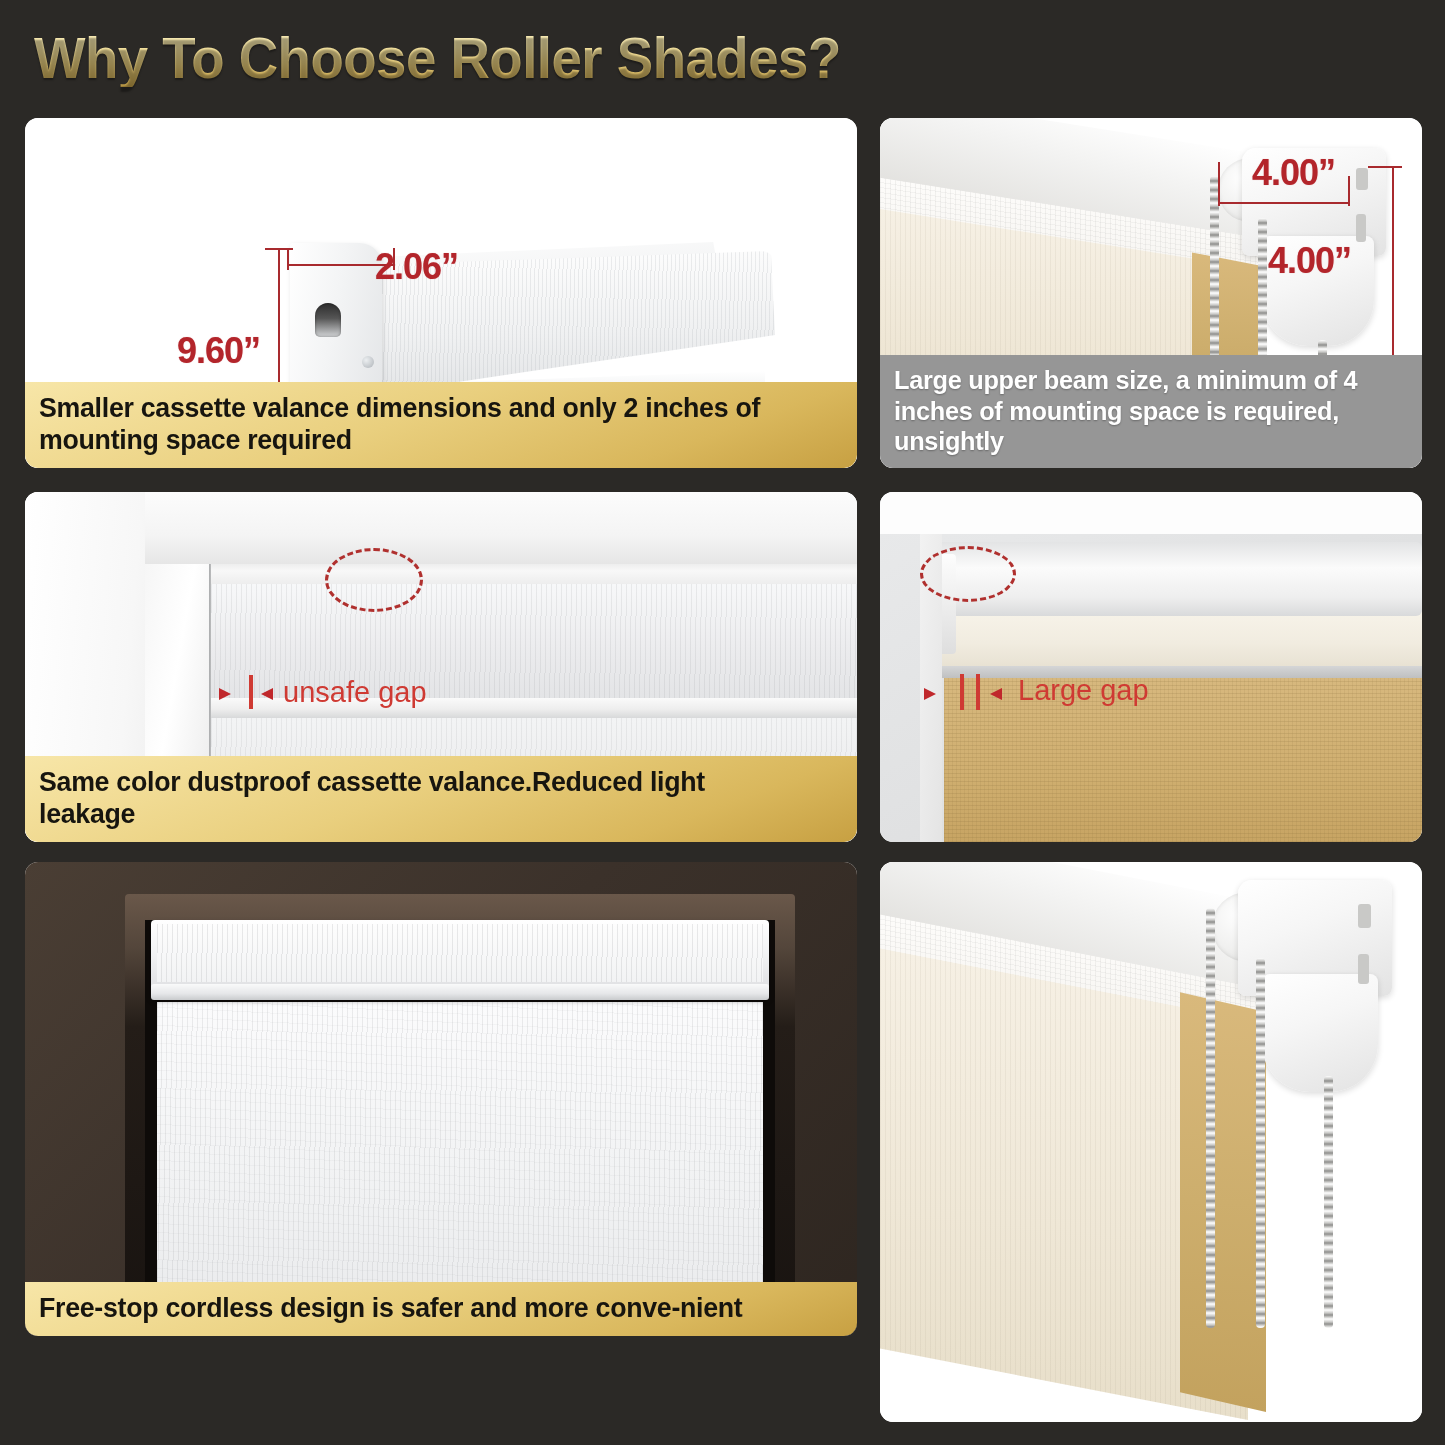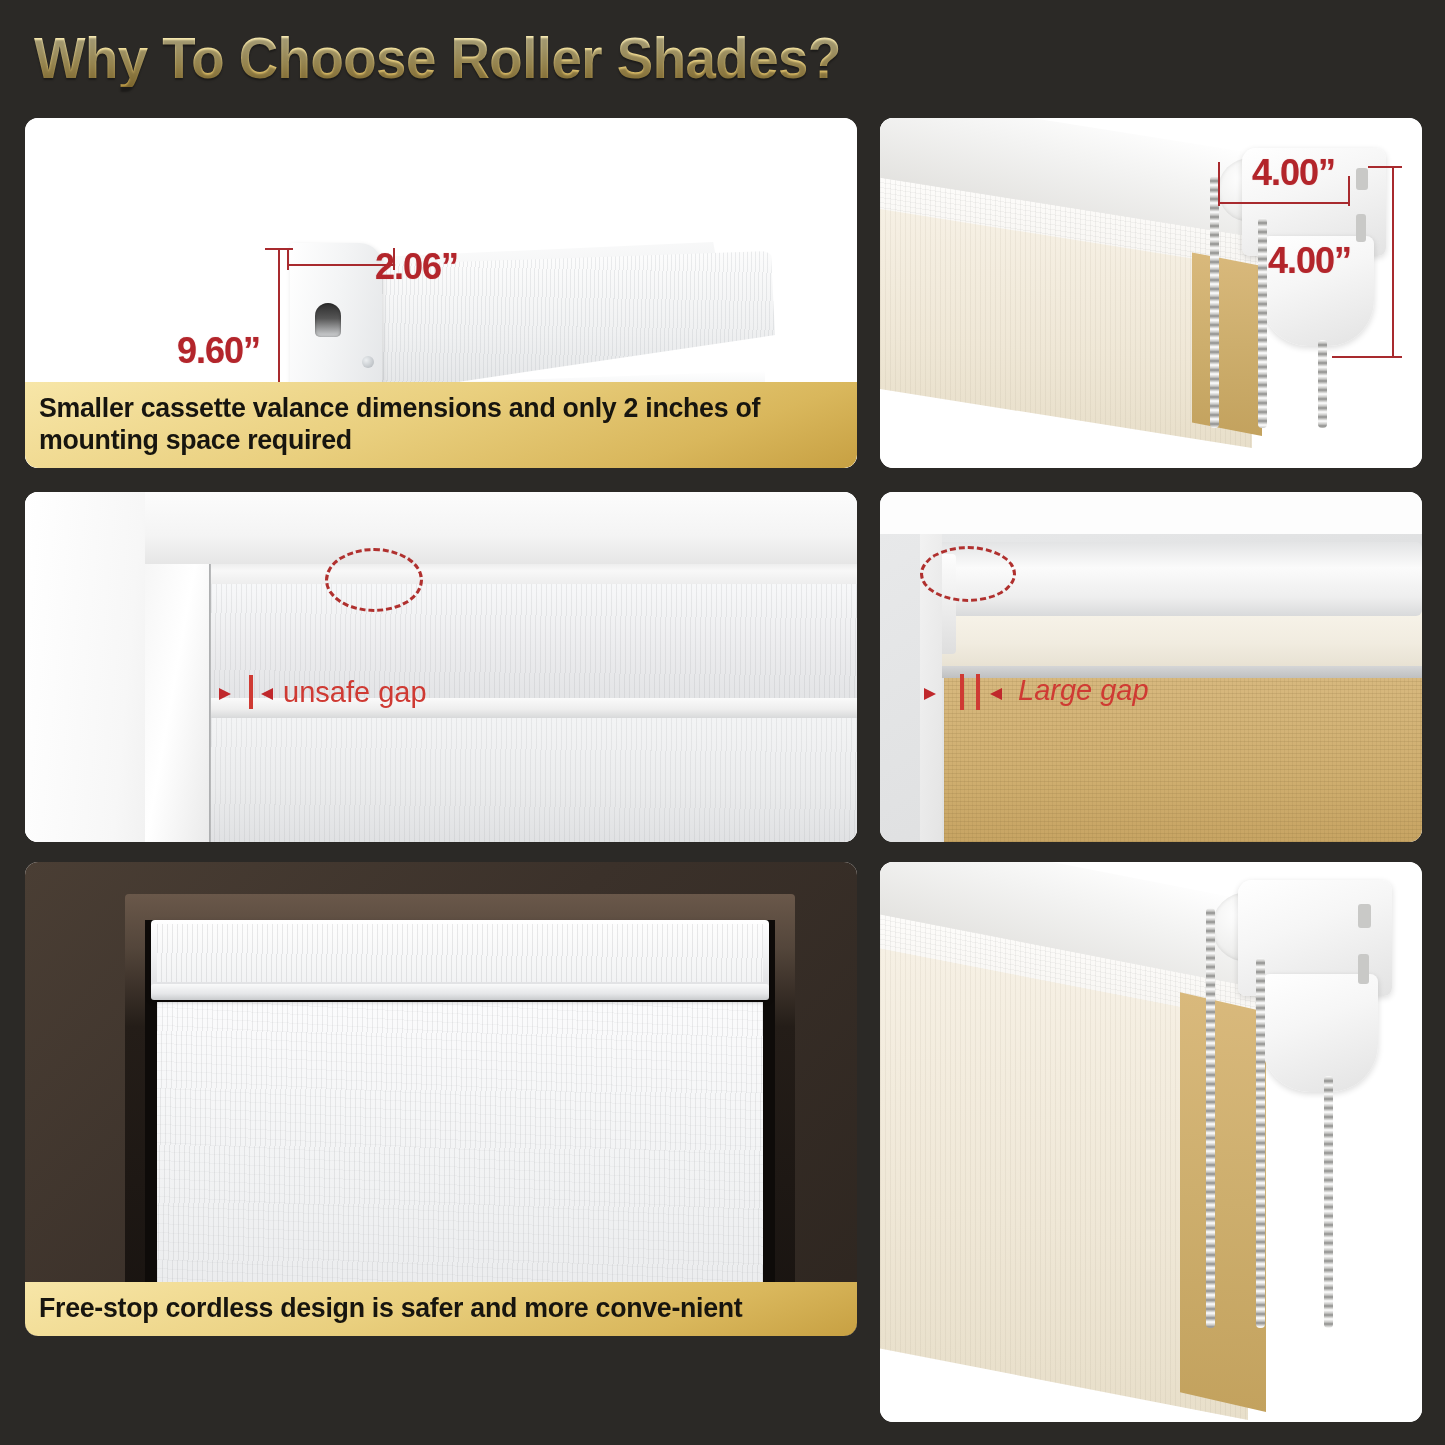--- a/index.html
+++ b/index.html
@@ -78,21 +78,21 @@
     letter-spacing: -0.3px;
     transform: scaleX(0.955);
     transform-origin: left top;
   }
   .caption.gold .ctext { font-size: 28px; }
 
   
   #p1 { left: 25px;  top: 118px;  width: 832px;  height: 350px; }
   #p2 { left: 880px; top: 118px;  width: 542px;  height: 350px; }
   #p3 { left: 25px;  top: 492px;  width: 832px;  height: 350px; }
-  #p4 { left: 880px; top: 492px;  width: 542px;  height: 350px; font-style: italic; }
+  #p4 { left: 880px; top: 492px;  width: 542px;  height: 350px; }
   #p5 { left: 25px;  top: 862px;  width: 832px;  height: 474px; }
   #p6 { left: 880px; top: 862px;  width: 542px;  height: 560px; }
 
   
   .dim-txt {
     position: absolute;
     color: #b3252b;
     font-weight: bold;
     letter-spacing: -1px;
     z-index: 30;
@@ -386,40 +386,46 @@
     <div class="rline h" style="left:338px; top:84px; width:132px;"></div>
     <div class="rline v" style="left:338px; top:44px; height:44px;"></div>
     <div class="rline v" style="left:468px; top:58px; height:30px;"></div>
     <div class="dim-txt" style="left:372px; top:34px; font-size:36px;">4.00”</div>
 
     <div class="rline v" style="left:512px; top:48px; height:192px;"></div>
     <div class="rline h" style="left:488px; top:48px; width:34px;"></div>
     <div class="rline h" style="left:452px; top:238px; width:70px;"></div>
     <div class="dim-txt" style="left:388px; top:122px; font-size:36px;">4.00”</div>
   </div>
+  <div class="caption gray">
+    <div class="ctext">Large upper beam size, a minimum of 4 inches of mounting space is required, unsightly</div>
+  </div>
 </div>
 
 <div class="panel" id="p3">
   <div class="photo">
     <div class="w3-wall"></div>
     <div class="w3-fab2"></div>
     <div class="w3-fab1"></div>
     <div class="w3-rail"></div>
     <div class="w3-cass"></div>
     <div class="w3-edge"></div>
     <div class="w3-frameL"></div>
     <div class="w3-bevel"></div>
     <div class="w3-frameT"></div>
 
     <div class="dash-ellipse" style="left:300px; top:56px; width:98px; height:64px;"></div>
 
     <div class="arrowR" style="left:194px; top:196px;"></div>
     <div class="rline v" style="left:224px; top:183px; height:34px; width:4px; background:#cf3a33;"></div>
     <div class="arrowL" style="left:236px; top:196px;"></div>
     <div class="gap-label" style="left:258px; top:184px;">unsafe gap</div>
+  </div>
+  <div class="caption gold">
+    <div class="ctext">Same color dustproof cassette valance.Reduced light leakage</div>
   </div>
 </div>
 
 <div class="panel" id="p4">
   <div class="photo">
     <div class="w4-wall"></div>
     <div class="w4-top"></div>
     <div class="w4-tan"></div>
     <div class="w4-valb"></div>
     <div class="w4-valw"></div>

